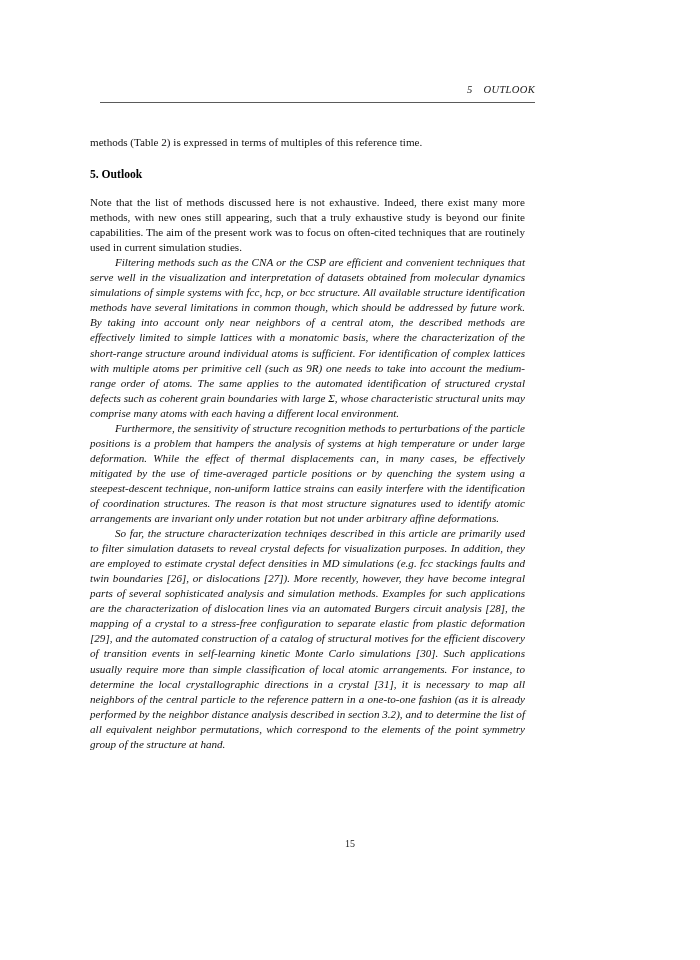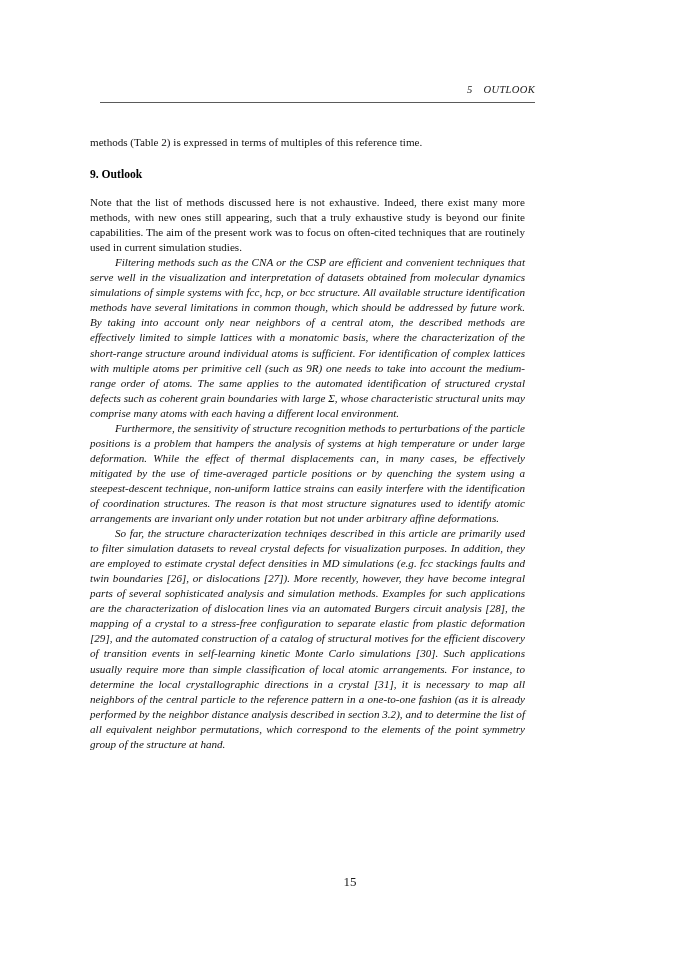--- a/index.html
+++ b/index.html
@@ -89,43 +89,42 @@
   .gap-before-heading { height: 17px; }
   .gap-after-heading  { height: 13px; }
 
   
   .folio {
     position: absolute;
     left: 0;
     top: 838px;
     width: 700px;
     text-align: center;
-    font-size: 13px;
+    font-size: 10px;
     color: #1a1a1a;
-    margin-top: 36px;
   }
 </style>
 </head>
 <body>
 
 <div class="page">
 
   <div class="running-header">
     <span class="hdr-num">5</span><span>OUTLOOK</span>
   </div>
 
   <div class="header-rule"></div>
 
   <div class="textblock">
 
     <p class="para lead">methods (Table 2) is expressed in terms of multiples of this reference time.</p>
 
     <div class="gap-before-heading"></div>
 
-    <h2 class="section-heading">9. Outlook</h2>
+    <h2 class="section-heading">5. Outlook</h2>
 
     <div class="gap-after-heading"></div>
 
     <p class="para lead">Note that the list of methods discussed here is not exhaustive. Indeed, there exist many more methods, with new ones still appearing, such that a truly exhaustive study is beyond our finite capabilities. The aim of the present work was to focus on often-cited techniques that are routinely used in current simulation studies.</p>
     <p class="para indented">Filtering methods such as the CNA or the CSP are efficient and convenient techniques that serve well in the visualization and interpretation of datasets obtained from molecular dynamics simulations of simple systems with fcc, hcp, or bcc structure. All available structure identification methods have several limitations in common though, which should be addressed by future work. By taking into account only near neighbors of a central atom, the described methods are effectively limited to simple lattices with a monatomic basis, where the characterization of the short-range structure around individual atoms is sufficient. For identification of complex lattices with multiple atoms per primitive cell (such as 9R) one needs to take into account the medium-range order of atoms. The same applies to the automated identification of structured crystal defects such as coherent grain boundaries with large Σ, whose characteristic structural units may comprise many atoms with each having a different local environment.</p>
     <p class="para indented">Furthermore, the sensitivity of structure recognition methods to perturbations of the particle positions is a problem that hampers the analysis of systems at high temperature or under large deformation. While the effect of thermal displacements can, in many cases, be effectively mitigated by the use of time-averaged particle positions or by quenching the system using a steepest-descent technique, non-uniform lattice strains can easily interfere with the identification of coordination structures. The reason is that most structure signatures used to identify atomic arrangements are invariant only under rotation but not under arbitrary affine deformations.</p>
     <p class="para indented">So far, the structure characterization techniqes described in this article are primarily used to filter simulation datasets to reveal crystal defects for visualization purposes. In addition, they are employed to estimate crystal defect densities in MD simulations (e.g.  fcc stackings faults and twin boundaries [26], or dislocations [27]). More recently, however, they have become integral parts of several sophisticated analysis and simulation methods. Examples for such applications are the characterization of dislocation lines via an automated Burgers circuit analysis [28], the mapping of a crystal to a stress-free configuration to separate elastic from plastic deformation [29], and the automated construction of a catalog of structural motives for the efficient discovery of transition events in self-learning kinetic Monte Carlo simulations [30]. Such applications usually require more than simple classification of local atomic arrangements. For instance, to determine the local crystallographic directions in a crystal [31], it is necessary to map all neighbors of the central particle to the reference pattern in a one-to-one fashion (as it is already performed by the neighbor distance analysis described in section 3.2), and to determine the list of all equivalent neighbor permutations, which correspond to the elements of the point symmetry group of the structure at hand.</p>
 
   </div>
 

